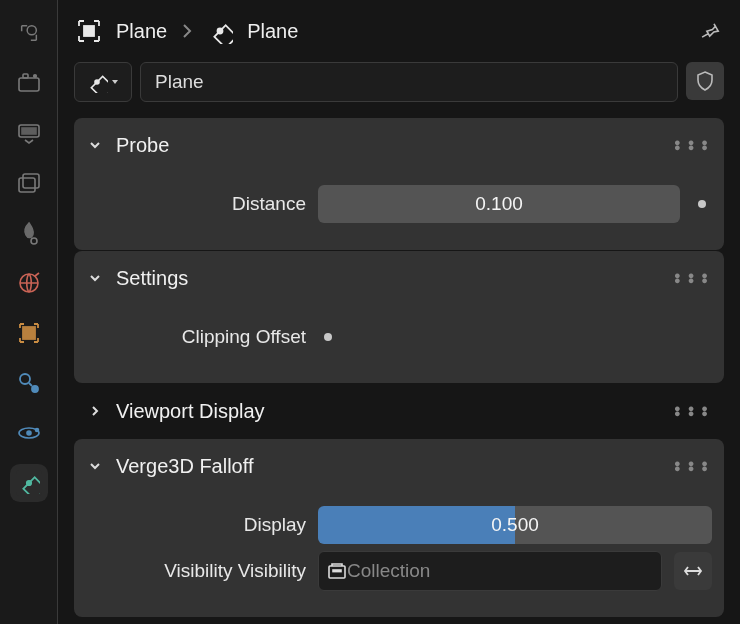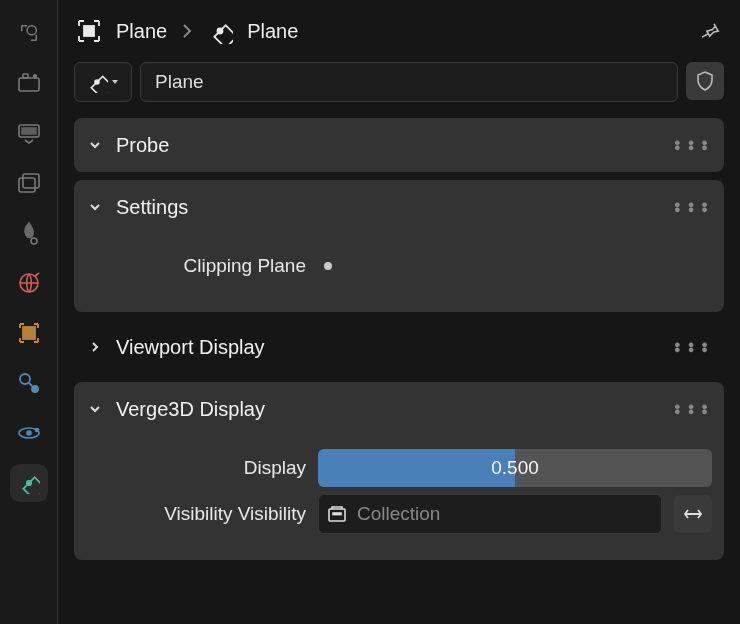--- a/index.html
+++ b/index.html
@@ -16,34 +16,34 @@
 .hdr{height:62px;display:flex;align-items:center;padding:0 18px;gap:14px}
 .bc-ico{display:flex;align-items:center;justify-content:center;color:#e8e8e8}
 .bc-txt{font-size:20px;color:#eee}
 .bc-sep{color:#777;font-size:18px}
 .pin{margin-left:auto;color:#aaa;cursor:pointer}
 .obj-row{display:flex;gap:8px;padding:0 16px 16px}
 .obj-sel{width:56px;height:38px;background:#1d1d1d;border:1px solid #3a3a3a;border-radius:6px;display:flex;align-items:center;justify-content:center;gap:2px;cursor:pointer}
 .obj-name{flex:1;height:38px;background:#1d1d1d;border:1px solid #3a3a3a;border-radius:6px;display:flex;align-items:center;padding:0 14px;font-size:19px;color:#ddd;cursor:text}
 .obj-shield{width:38px;height:38px;background:#3a3a3a;border-radius:6px;display:flex;align-items:center;justify-content:center;cursor:pointer}
 .panels{flex:1;padding:0 16px;overflow:auto}
-.panel{background:#333333;border-radius:8px;margin-bottom:8px}
+.panel{background:#333333;border-radius:8px;margin-bottom:1px}
 .panel.collapsed{background:transparent}
 .phd{height:54px;display:flex;align-items:center;padding:0 14px;gap:10px;cursor:pointer}
 .phd .chev{color:#ccc;width:18px;text-align:center;font-size:16px}
 .ptitle{font-size:20px;color:#f0f0f0}
 .grip{margin-left:auto;color:#888;letter-spacing:2px;font-size:11px;line-height:5px}
 .grip::before{content:"● ● ●\A● ● ●";white-space:pre}
 .pbody{padding:6px 12px 20px}
 .prow{display:flex;align-items:center;gap:12px;height:40px;margin:6px 0}
 .plabel{width:220px;text-align:right;font-size:19px;color:#e8e8e8}
 .numf{flex:1;height:38px;background:#545454;border-radius:6px;display:flex;align-items:center;justify-content:center;font-size:19px;color:#f5f5f5;cursor:ew-resize;position:relative}
 .numf.fall{background:linear-gradient(to right,#4a7fb8 0%,#4a7fb8 50%,#545454 50%,#545454 100%)}
 .rdot{width:8px;height:8px;border-radius:50%;background:#c8c8c8;margin:0 6px}
-.colf{flex:1;height:38px;background:#1d1d1d;border:1px solid #3a3a3a;border-radius:6px;display:flex;align-items:center;gap:10px;padding:0 8px;color:#888;font-size:19px;cursor:pointer}
+.colf{flex:1;height:38px;background:#1d1d1d;border:1px solid #3a3a3a;border-radius:6px;display:flex;align-items:center;padding:0 8px;color:#888;font-size:19px;cursor:pointer}
 .colf .ico{color:#ddd}
 .swap{width:38px;height:38px;background:#3a3a3a;border-radius:6px;display:flex;align-items:center;justify-content:center;color:#ddd;cursor:pointer}
 svg{display:block}
 </style>
 </head>
 <body>
 
 <div class="root">
   <div class="tabs">
     <div class="tab-ico dim">
@@ -164,35 +164,42 @@
       <div class="panel">
         <div class="phd">
           <span class="chev">
             <svg width="14" height="14" viewBox="0 0 14 14" fill="none" stroke="#ddd" stroke-width="2">
                 <path d="M3 5l4 4 4-4"></path>
               </svg>
           </span>
           <span class="ptitle">Probe</span>
           <span class="grip"></span>
         </div>
+        <div class="pbody">
+          <div class="prow">
+            <div class="plabel">Distance</div>
+            <div class="numf">0.100</div>
+            <div class="rdot"></div>
+          </div>
+        </div>
       </div>
 
       <div class="panel">
         <div class="phd">
           <span class="chev">
             <svg width="14" height="14" viewBox="0 0 14 14" fill="none" stroke="#ddd" stroke-width="2">
                 <path d="M3 5l4 4 4-4"></path>
               </svg>
           </span>
           <span class="ptitle">Settings</span>
           <span class="grip"></span>
         </div>
         <div class="pbody">
           <div class="prow">
-            <div class="plabel">Clipping Plane</div>
+            <div class="plabel">Clipping Offset</div>
             <div class="rdot"></div>
           </div>
         </div>
       </div>
 
       <div class="panel collapsed">
         <div class="phd">
           <span class="chev">
             <svg width="14" height="14" viewBox="0 0 14 14" fill="none" stroke="#ddd" stroke-width="2">
                 <path d="M5 3l4 4-4 4"></path>
@@ -203,21 +210,21 @@
         </div>
       </div>
 
       <div class="panel">
         <div class="phd">
           <span class="chev">
             <svg width="14" height="14" viewBox="0 0 14 14" fill="none" stroke="#ddd" stroke-width="2">
                 <path d="M3 5l4 4 4-4"></path>
               </svg>
           </span>
-          <span class="ptitle">Verge3D Display</span>
+          <span class="ptitle">Verge3D Falloff</span>
           <span class="grip"></span>
         </div>
         <div class="pbody">
           <div class="prow">
             <div class="plabel">Display</div>
             <div class="numf fall">0.500</div>
           </div>
           <div class="prow">
             <div class="plabel">Visibility Visibility</div>
             <div class="colf">

